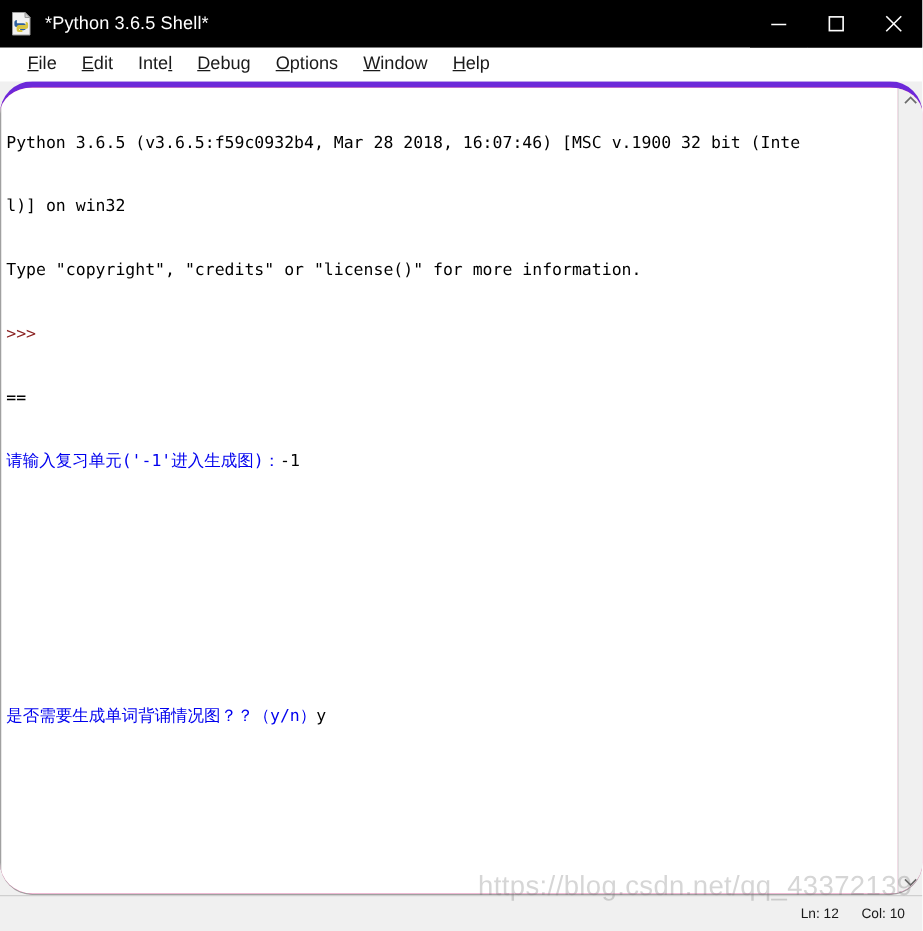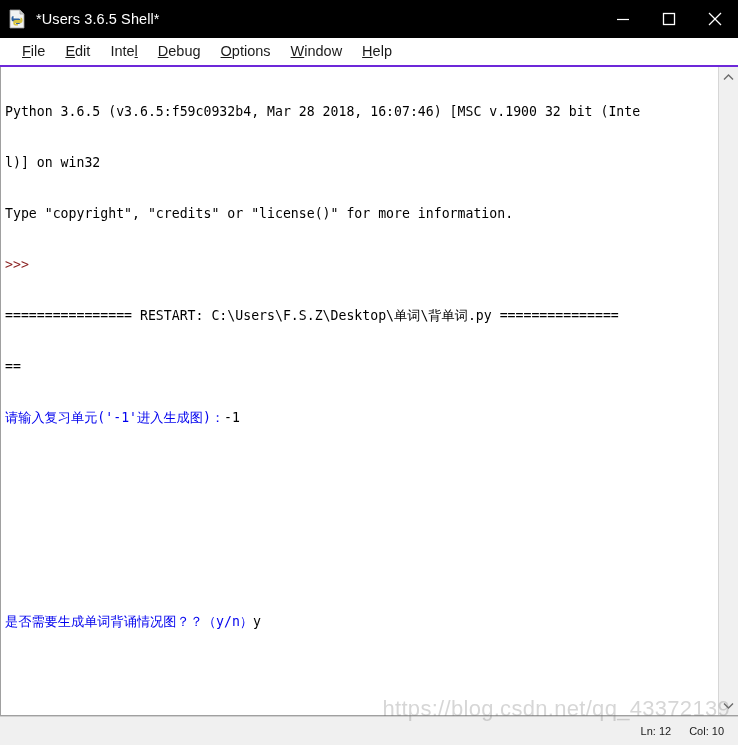--- a/index.html
+++ b/index.html
@@ -84,25 +84,26 @@
     white-space: nowrap;
     cursor: default;
   }
   .menu-item .mn { text-decoration: underline; }
 
   
   #text-area-wrap {
     flex: 1 1 auto;
     position: relative;
     background: #ec4899;
-    border-top: 2px solid #6d28d9;
+    border-top: 5px solid #6d28d9;
     border-bottom: 1px solid #a0a0a0;
     display: flex;
     overflow: hidden;
     margin: 0;
+    border-radius: 26px;
   }
   #text-area {
     flex: 1 1 auto;
     background: #ffffff;
     border-left: 1px solid #a0a0a0;
     padding: 2px 0 0 4px;
     font-family: "DejaVu Sans Mono", "Liberation Mono", monospace;
     font-size: 13.2px;
     line-height: 17px;
     color: #000000;
@@ -177,21 +178,21 @@
   <div id="titlebar">
     <span id="app-icon">
       <svg width="20" height="20" viewBox="0 0 20 20">
         <path d="M2 1 h10 l4 4 v14 h-14 z" fill="#f2f2f2" stroke="#9a9a9a" stroke-width="0.8"></path>
         <path d="M12 1 l4 4 h-4 z" fill="#cfcfcf" stroke="#9a9a9a" stroke-width="0.8"></path>
         <path d="M5.5 9.5 h5.2 a2 2 0 0 1 2 2 v1.6 a2 2 0 0 1 -2 2 h-2.6 v-1.6 h2.6 v-0.9 h-5.2 a2 2 0 0 1 -2 -2 v-1.6 a2 2 0 0 1 2 -2 z" fill="#2d5f9e"></path>
         <path d="M14.5 12.2 h-5.2 a2 2 0 0 0 -2 2 v1.6 a2 2 0 0 0 2 2 h2.6 v-1.6 h-2.6 v-0.9 h5.2 a2 2 0 0 0 2 -2 v-1.6 a2 2 0 0 0 -2 -2 z" fill="#d8c441" transform="translate(-2,-1.2)"></path>
         <circle cx="6.6" cy="8.4" r="0.62" fill="#ffffff"></circle>
       </svg>
     </span>
-    <span id="title-text">*Users 3.6.5 Shell*</span>
+    <span id="title-text">*Python 3.6.5 Shell*</span>
 
     <div id="window-controls">
       <div class="win-btn">
         <svg width="14" height="14" viewBox="0 0 14 14">
             <line x1="1" y1="7.5" x2="13" y2="7.5" stroke="#ffffff" stroke-width="1.2"></line>
           </svg>
       </div>
       <div class="win-btn">
         <svg width="14" height="14" viewBox="0 0 14 14">
             <rect x="1.5" y="1.5" width="11" height="11" fill="none" stroke="#ffffff" stroke-width="1.3"></rect>
@@ -230,21 +231,20 @@
     </div>
   </div>
 
   <div id="text-area-wrap">
 
     <div id="text-area">
       <span class="ln c-black">Python 3.6.5 (v3.6.5:f59c0932b4, Mar 28 2018, 16:07:46) [MSC v.1900 32 bit (Inte</span>
       <span class="ln c-black">l)] on win32</span>
       <span class="ln c-black">Type "copyright", "credits" or "license()" for more information.</span>
       <span class="ln c-red">&gt;&gt;&gt;</span>
-      <span class="ln c-black">================ RESTART: C:\Users\F.S.Z\Desktop\单词\背单词.py ===============</span>
       <span class="ln c-black">==</span>
       <span class="ln"><span class="c-blue">请输入复习单元('-1'进入生成图)：</span><span class="c-black">-1</span></span>
       <span class="ln c-black"></span>
       <span class="ln c-black"></span>
       <span class="ln c-black"></span>
       <span class="ln"><span class="c-blue">是否需要生成单词背诵情况图？？（y/n）</span><span class="c-black">y</span></span>
       <span class="ln"></span>
     </div>
 
     <div id="vscroll">

